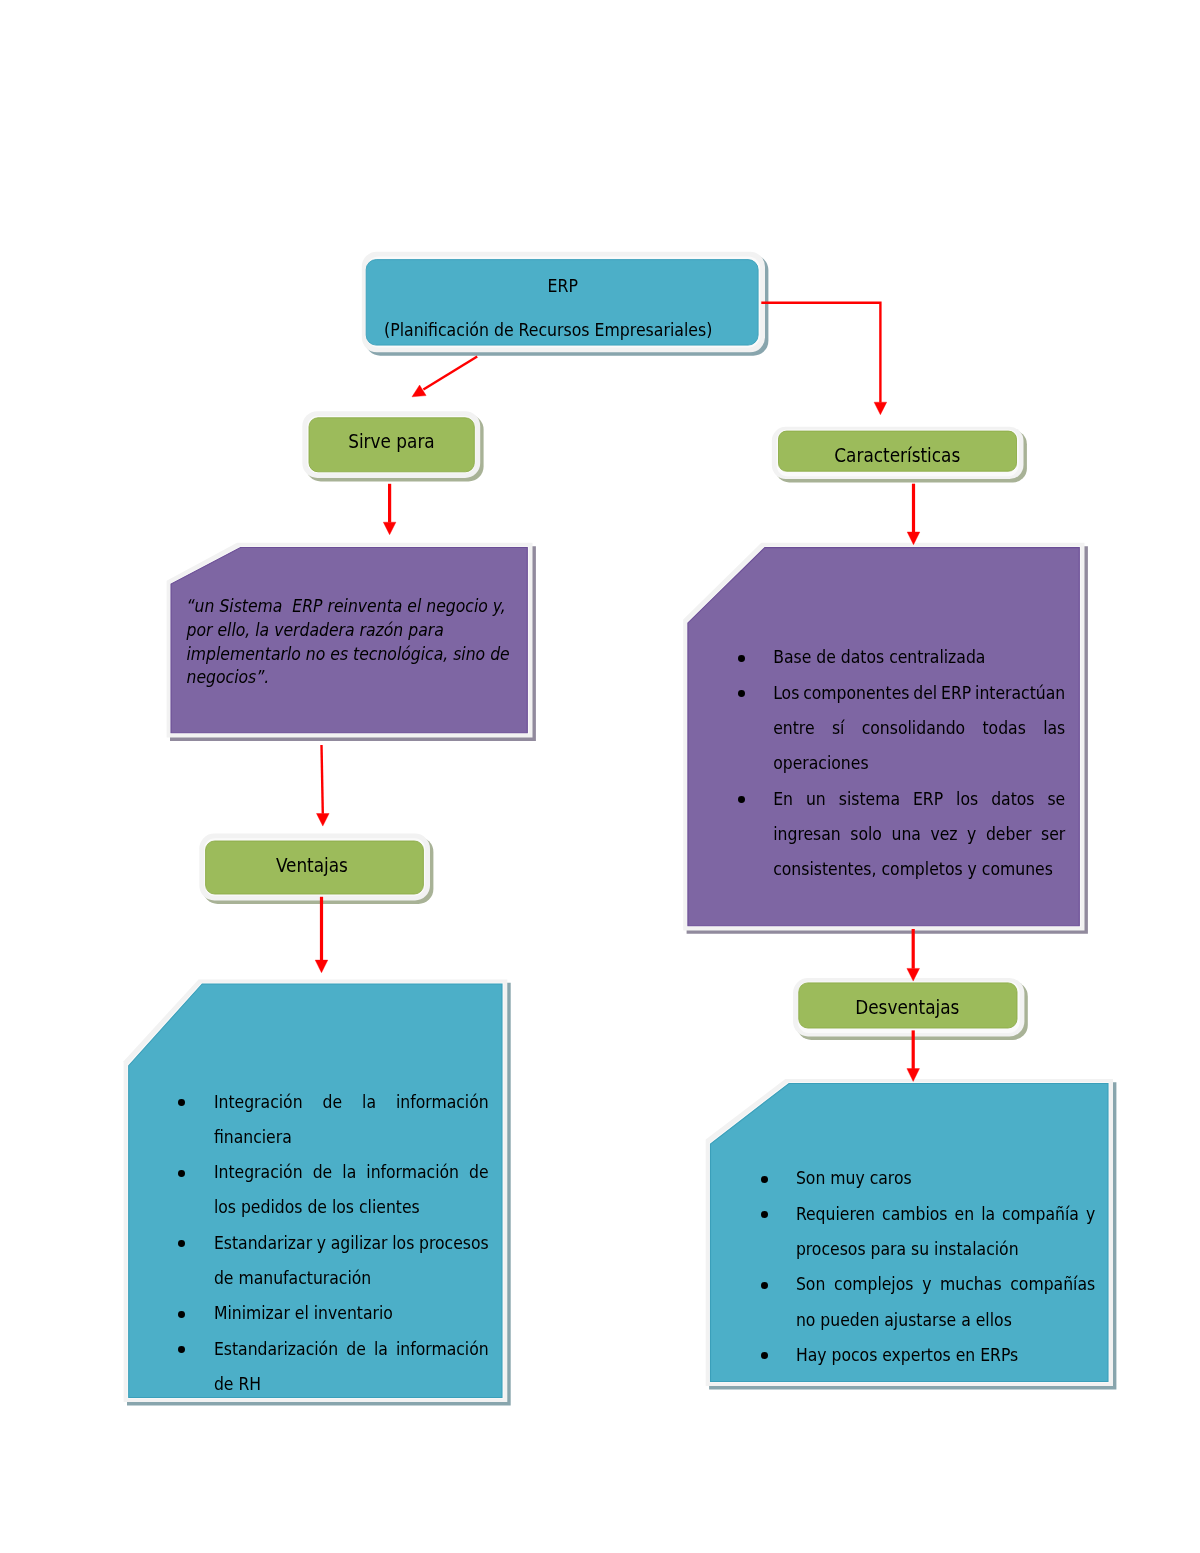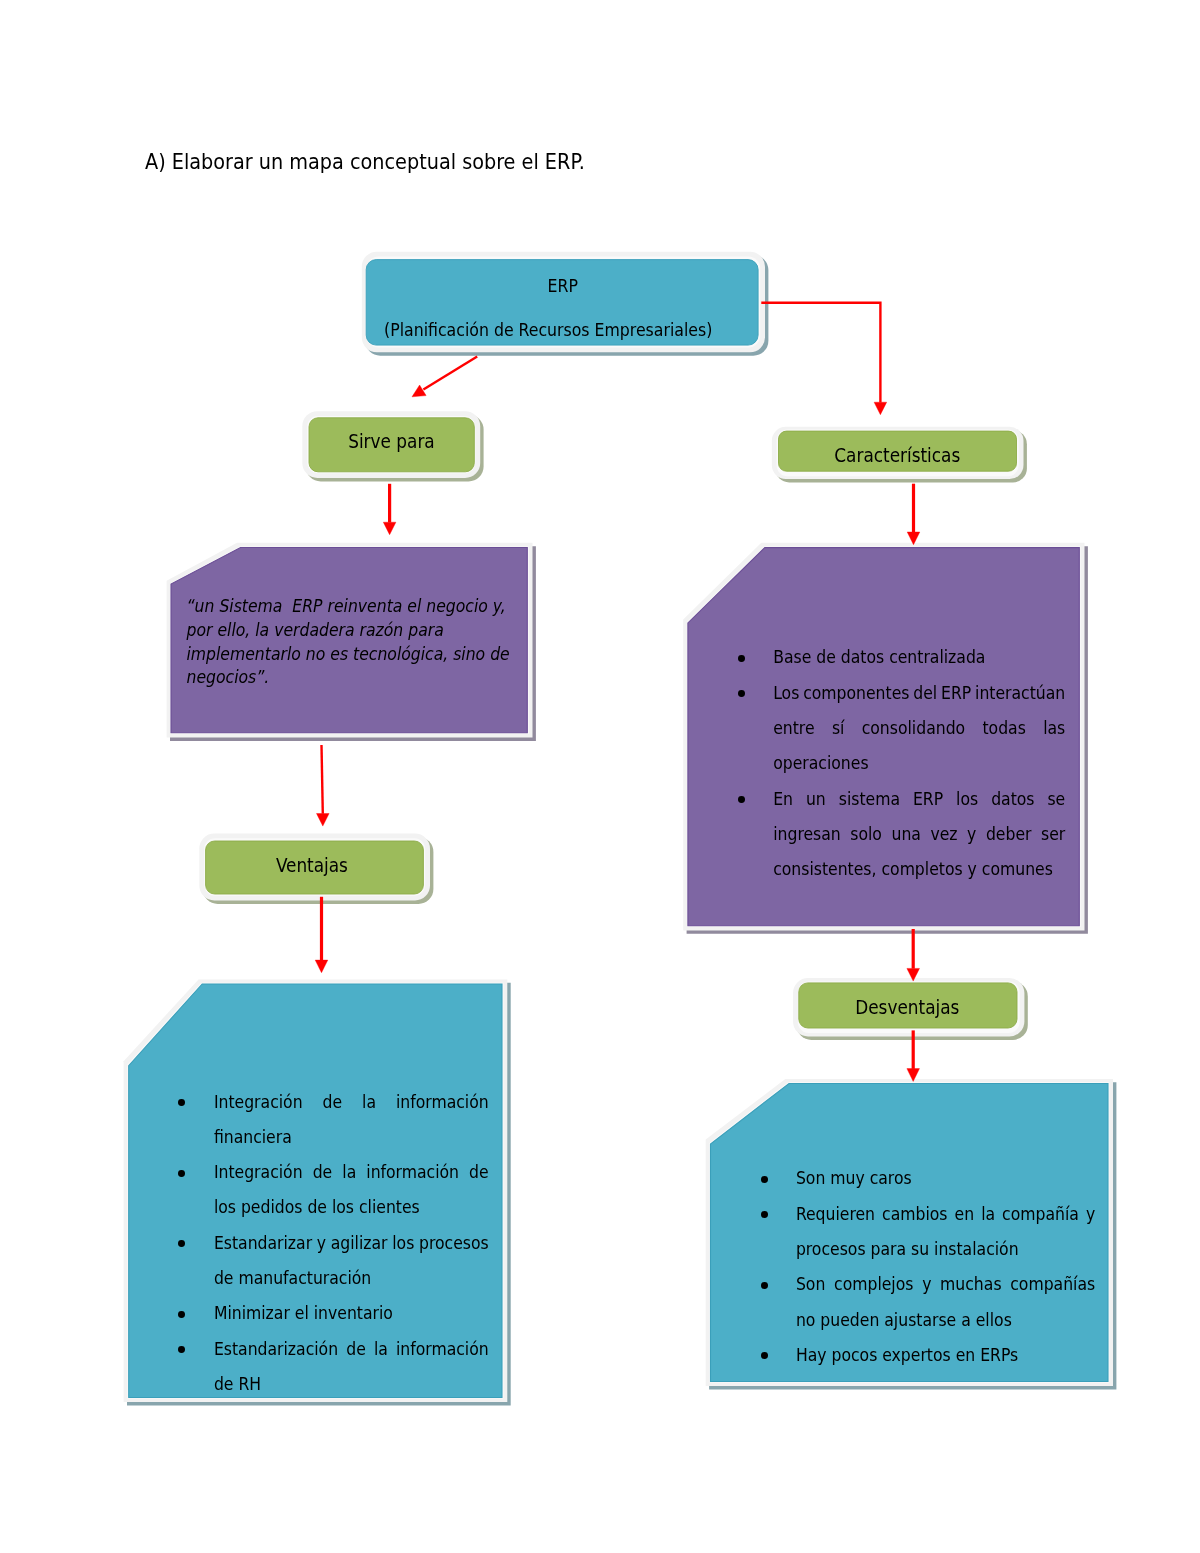--- a/index.html
+++ b/index.html
@@ -19,21 +19,20 @@
   .bulrow{position:relative;}
   .bullet{position:absolute;line-height:0;}
   .jl,.ll{white-space:pre;line-height:0;position:relative;}
   .tline{line-height:0;position:relative;white-space:pre;}
 </style>
 </head>
 <body>
 
 <div class="page">
 
-  <div class="abs" id="title">A) Elaborar un mapa conceptual sobre el ERP.</div>
 
   <svg class="layer" viewBox="0 0 1200 1553">
 
     <g>
       <rect x="365.2" y="255.1" width="403.2" height="100.6" rx="15" ry="15" fill="#88A5AD"></rect>
       <rect x="361.8" y="251.7" width="403.2" height="100.6" rx="15" ry="15" fill="#F2F2F2"></rect>
       <rect x="366.6" y="256.5" width="393.6" height="91" rx="12" ry="12" fill="#FAFAFA"></rect>
       <rect x="366.2" y="259.6" width="391.9" height="85.5" rx="10" ry="10" fill="#4CAFC8" stroke="#3A9FBA" stroke-width="0.9"></rect>
     </g>
 

